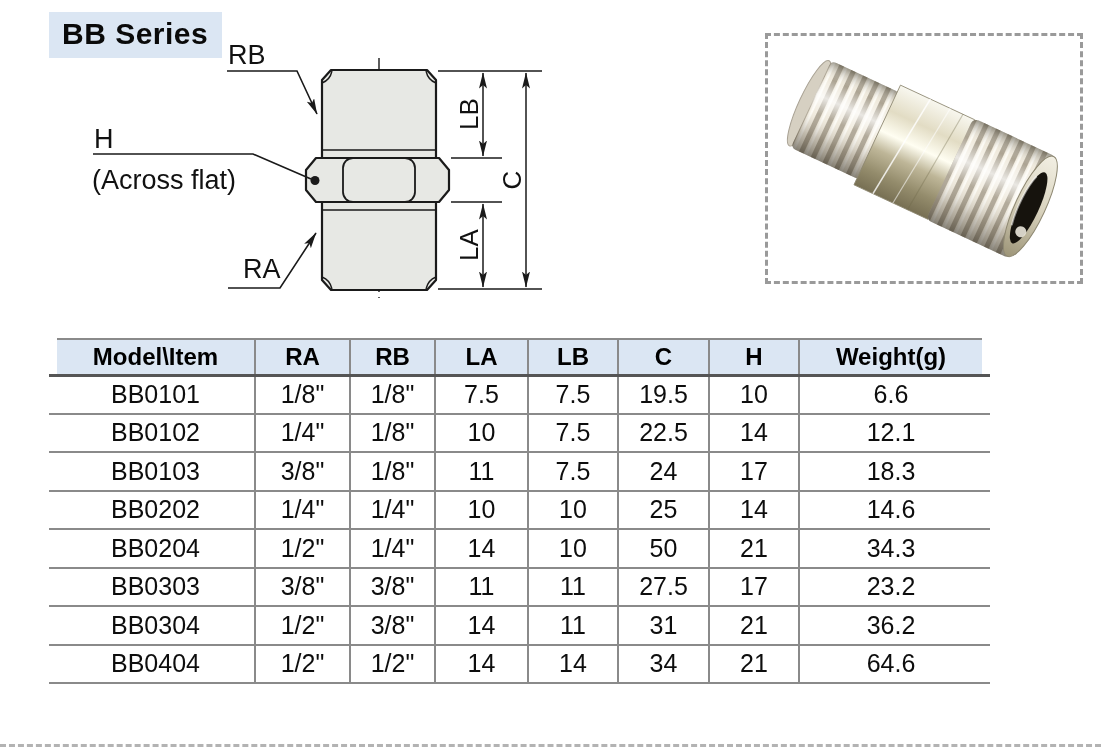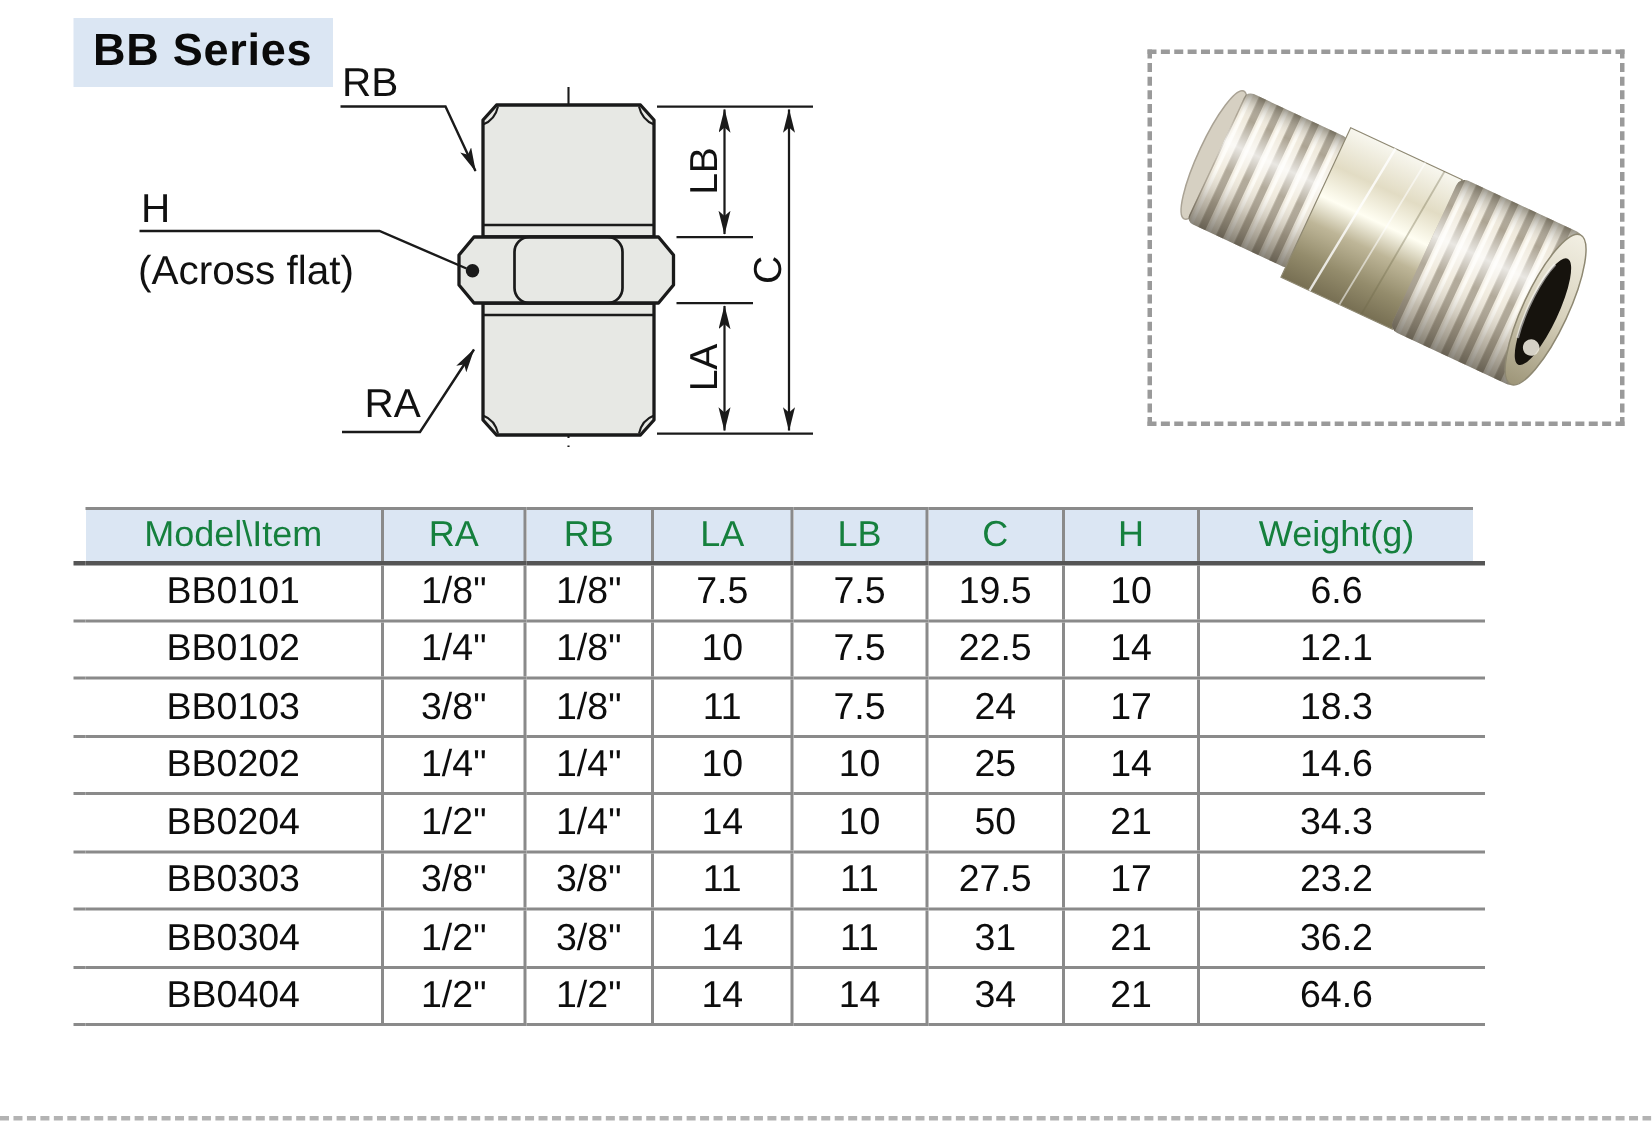--- a/index.html
+++ b/index.html
@@ -25,21 +25,21 @@
   }
   .spec-wrap { position:absolute; left:49px; top:338px; }
   table.spec {
     border-collapse:collapse; table-layout:fixed; width:941px;
     font-family:"Liberation Sans", sans-serif;
   }
   table.spec th, table.spec td {
     text-align:center; vertical-align:middle; overflow:hidden; white-space:nowrap;
   }
   table.spec th {
-    height:36px; font-size:24px; font-weight:normal; color:#15803d;
+    height:36px; font-size:24px; font-weight:bold; color:#000000;
     background:#dbe6f3;
     border-top:2px solid #8a8a8a; border-bottom:3px solid #555555;
   }
   table.spec td {
     height:38.5px; font-size:25px; color:#0d0d0d;
     border-bottom:2px solid #8a8a8a;
   }
   table.spec th.spacer, table.spec td.spacer {
     background:transparent; border-top:none;
   }

